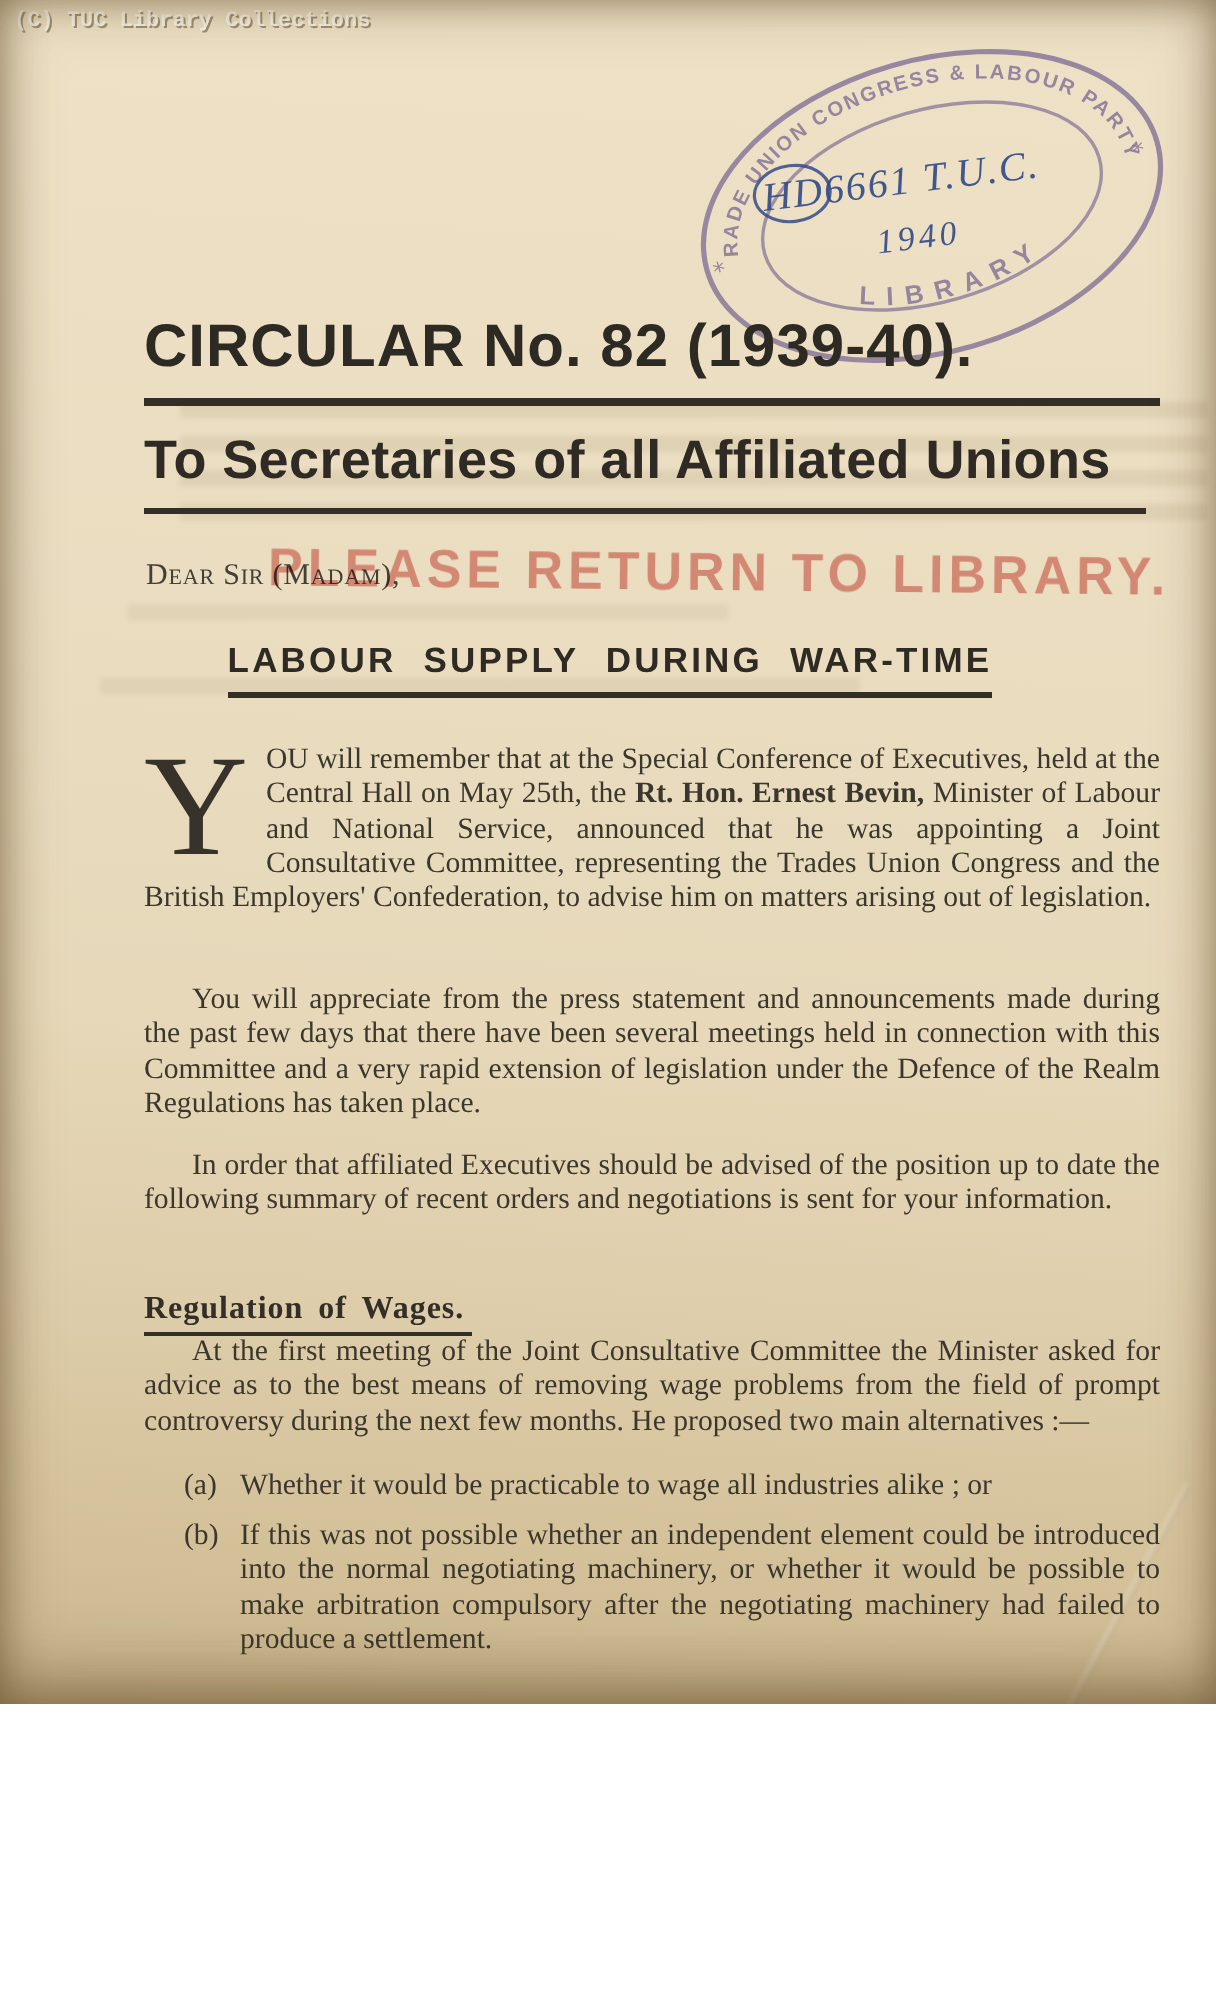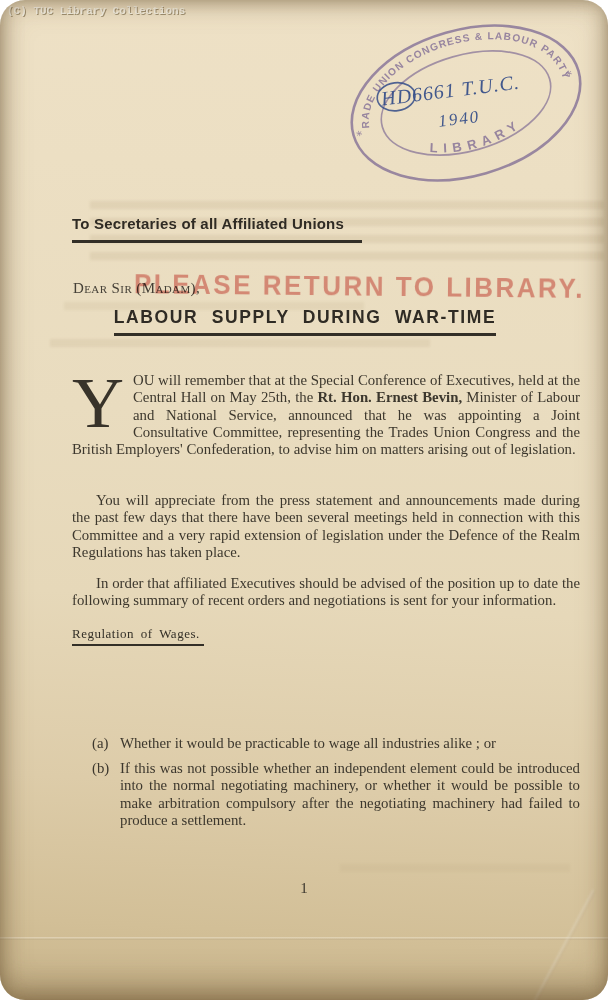--- a/index.html
+++ b/index.html
@@ -3,27 +3,26 @@
 <meta charset="utf-8">
 <style>
   html, body { margin: 0; padding: 0; }
   body {
     width: 608px; height: 1000px;
     font-family: "Liberation Serif", serif;
     overflow: hidden;
   }
   .page {
     position: relative;
-    width: 608px; height: 1000px;
+    width: 608px; height: 852px;
     background:
       linear-gradient(183deg,
         #eee1c6 0%, #ecdfc3 18%, #e9dcbf 42%,
         #e6d8b9 60%, #ddcca9 78%, #d2bf97 92%, #c9b58c 100%);
     overflow: hidden;
-    border-radius: 25px;
   }
   
   .vignette {
     position: absolute; inset: 0; pointer-events: none; z-index: 9;
     box-shadow:
       inset 0 0 34px rgba(116, 92, 54, 0.22),
       inset 10px 0 22px -10px rgba(96, 74, 42, 0.45),
       inset -9px 0 20px -9px rgba(96, 74, 42, 0.38),
       inset 0 12px 22px -12px rgba(106, 84, 48, 0.42),
       inset 0 -26px 34px -16px rgba(96, 72, 38, 0.5);
@@ -97,60 +96,61 @@
     position: absolute; left: 72px; top: 157px; width: 508px;
     font-family: "Liberation Sans", sans-serif; font-weight: bold;
     font-size: 30px; letter-spacing: 0.5px; color: #2d2a23;
     padding-bottom: 8px; border-bottom: 4px solid #332f27;
     white-space: nowrap;
   }
   .doc-addressee {
     position: absolute; left: 72px; top: 215px;
     display: inline-block;
     font-family: "Liberation Sans", sans-serif; font-weight: bold;
-    font-size: 15px; letter-spacing: 0.2px; color: #2f2b24;
+    font-size: 27px; letter-spacing: 0.2px; color: #2f2b24;
     padding: 0 18px 8px 0; border-bottom: 3px solid #332f27;
     white-space: nowrap;
   }
   .salutation {
     position: absolute; left: 73px; top: 280px;
     font-variant: small-caps; font-size: 15px; letter-spacing: 0.4px;
     color: #454037;
   }
   .heading-wrap { position: absolute; left: 72px; top: 307px; width: 466px; text-align: center; }
   .doc-heading {
     display: inline-block;
     font-family: "Liberation Sans", sans-serif; font-weight: bold;
     font-size: 17.5px; letter-spacing: 1.6px; word-spacing: 7px;
     color: #2f2b24;
     padding-bottom: 5px; border-bottom: 3px solid #332f27;
     white-space: nowrap;
+    margin-top: 13px;
   }
   .para {
     position: absolute; left: 72px; width: 508px;
     font-size: 14.8px; line-height: 17.4px; text-align: justify;
     color: #3c372d;
   }
   .indent { text-indent: 24px; }
   .p1 { top: 357px; }
   .p2 { top: 477px; }
   .p3 { top: 560px; }
   .p4 { top: 653px; }
   .p5 { top: 843px; }
   .dropcap {
     float: left;
     font-size: 72px; line-height: 56px;
     padding: 3px 9px 0 0;
     color: #38332a;
   }
   .bold { font-weight: bold; margin-top: 12px; }
   .section-heading {
-    position: absolute; left: 72px; top: 626px;
+    position: absolute; left: 72px; top: 646px;
     display: inline-block;
-    font-size: 13px; font-weight: normal; letter-spacing: 0.5px;
+    font-size: 16px; font-weight: bold; letter-spacing: 0.5px;
     word-spacing: 3px; color: #332f27;
     padding: 0 4px 2px 0; border-bottom: 2.5px solid #332f27;
   }
   .list-item {
     position: absolute; left: 92px; width: 488px;
     display: flex;
     font-size: 14.8px; line-height: 17.4px; color: #3c372d;
   }
   .li-a { top: 735px; }
   .li-b { top: 760px; }
@@ -190,39 +190,41 @@
     </g>
     <g transform="rotate(-7 130 90)">
       <ellipse class="hd-circle" cx="67" cy="79" rx="19" ry="14"></ellipse>
       <text class="hw hw-main" x="52" y="86">HD6661 T.U.C.</text>
       <text class="hw hw-year" x="106" y="114">1940</text>
     </g>
   </svg>
 
   <div class="red-stamp">PLEASE RETURN TO LIBRARY.</div>
 
+  <div class="doc-title printed">CIRCULAR No. 82 (1939-40).</div>
 
   <div class="doc-addressee printed">To Secretaries of all Affiliated Unions</div>
 
   <div class="salutation printed">Dear Sir (Madam),</div>
 
   <div class="heading-wrap">
     <span class="doc-heading">LABOUR SUPPLY DURING WAR-TIME</span>
   </div>
 
   <p class="para p1">
     <span class="dropcap">Y</span><span>OU will remember that at the Special Conference of Executives, held at the Central Hall on May 25th, the </span><span class="bold">Rt. Hon. Ernest Bevin,</span><span> Minister of Labour and National Service, announced that he was appointing a Joint Consultative Committee, representing the Trades Union Congress and the British Employers' Confederation, to advise him on matters arising out of legislation.</span>
   </p>
 
   <p class="para indent p3">In order that affiliated Executives should be advised of the position up to date the following summary of recent orders and negotiations is sent for your information.</p>
 
   <p class="para indent p2">You will appreciate from the press statement and announcements made during the past few days that there have been several meetings held in connection with this Committee and a very rapid extension of legislation under the Defence of the Realm Regulations has taken place.</p>
 
   <span class="section-heading">Regulation of Wages.</span>
 
+  <p class="para indent p4">At the first meeting of the Joint Consultative Committee the Minister asked for advice as to the best means of removing wage problems from the field of prompt controversy during the next few months.  He proposed two main alternatives :—</p>
 
   <div class="list-item li-a">
     <span class="li-label">(a)</span>
     <span class="li-text">Whether it would be practicable to wage all industries alike ;  or</span>
   </div>
 
   <div class="list-item li-b">
     <span class="li-label">(b)</span>
     <span class="li-text">If this was not possible whether an independent element could be introduced into the normal negotiating machinery, or whether it would be possible to make arbitration compulsory after the negotiating machinery had failed to produce a settlement.</span>
   </div>

